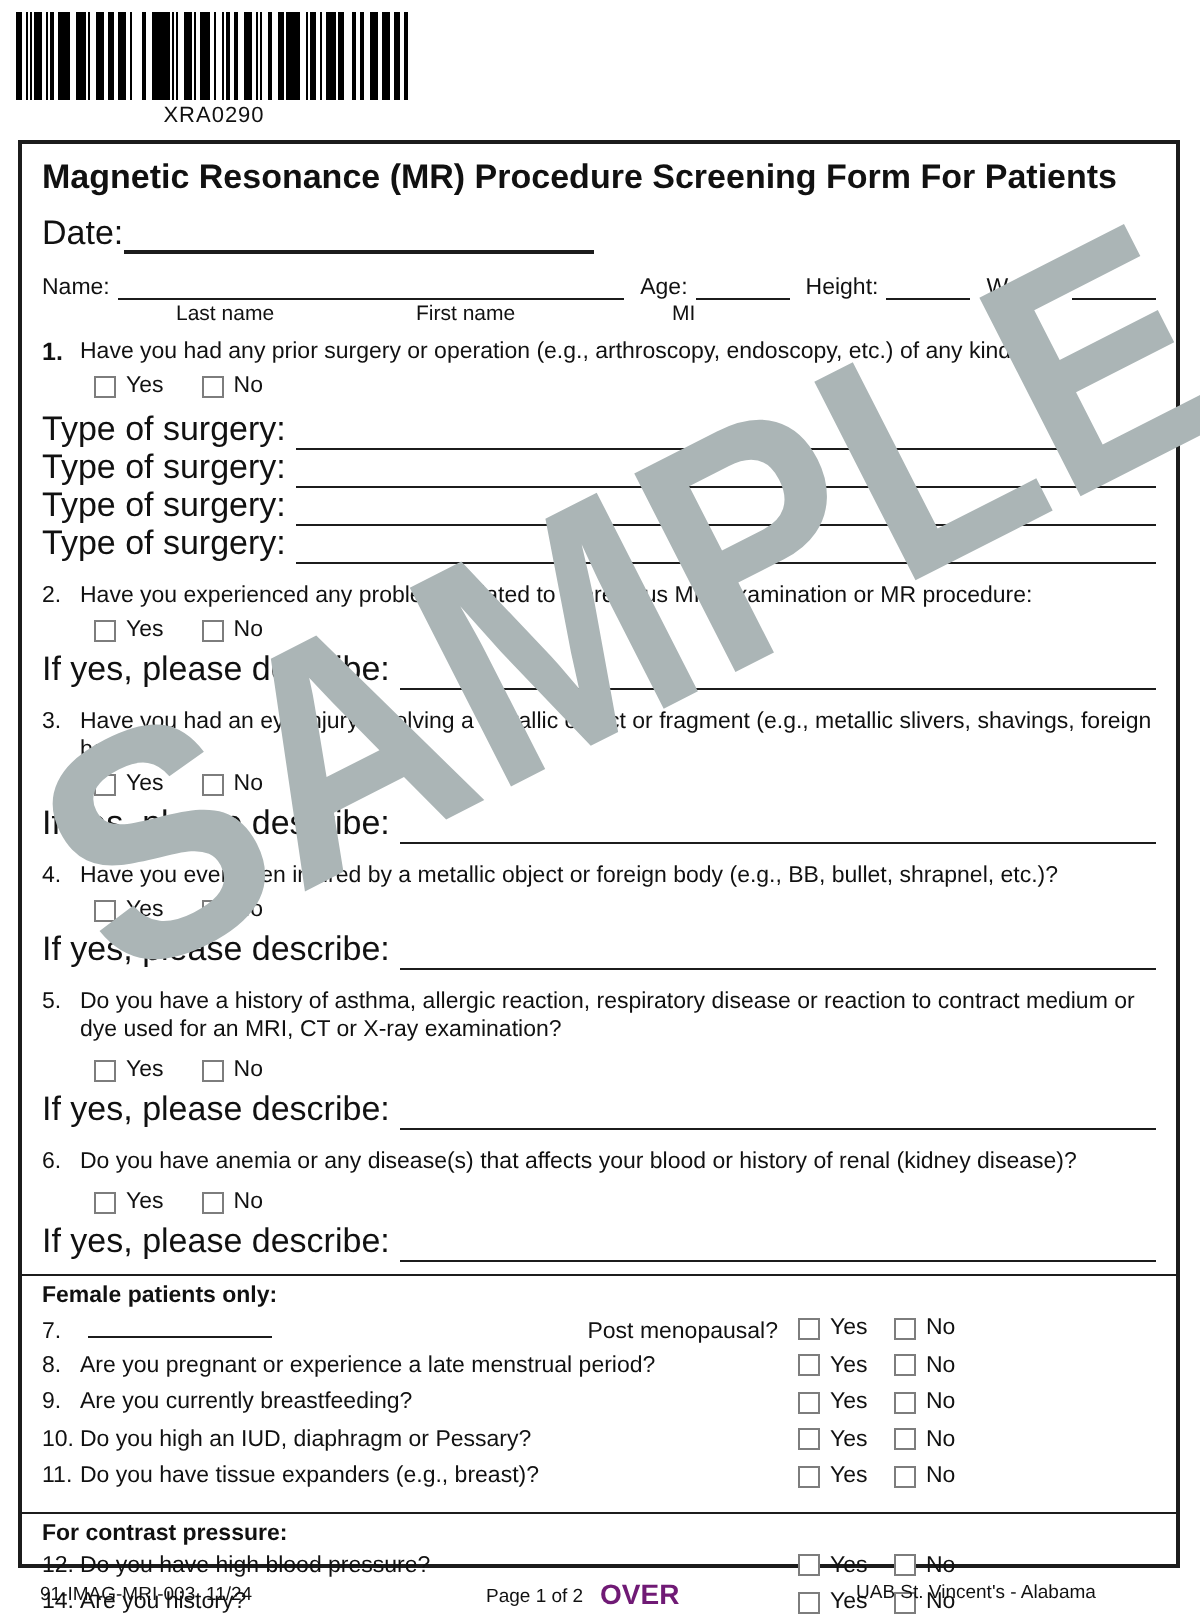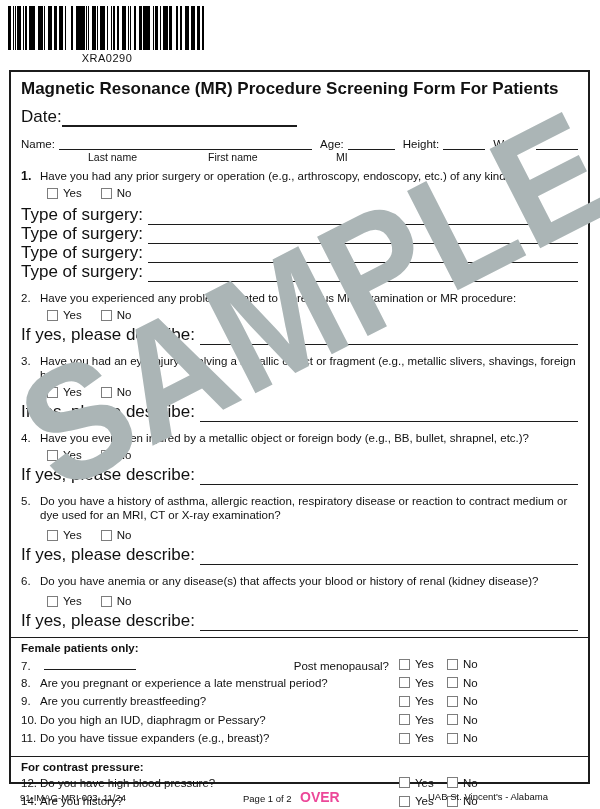--- a/index.html
+++ b/index.html
@@ -62,21 +62,21 @@
   .watermark{position:absolute;left:-35px;top:213px;width:700px;height:175px;line-height:175px;
     text-align:center;font-size:150px;font-weight:bold;color:#abb5b6;letter-spacing:1px;
     transform:rotate(-27deg) scale(1.0,1.08);z-index:9;pointer-events:none;user-select:none;}
 
   
   .footer{position:absolute;left:0;top:789px;width:600px;font-size:9.5px;}
   .footer span{position:absolute;white-space:nowrap;}
   .f-num{left:20px;top:3px;}
   .f-rev{left:103px;top:3px;}
   .f-page{left:243px;top:4px;}
-  .f-over{left:300px;top:0;color:#ec4899;font-weight:bold;font-size:14px;}
+  .f-over{left:300px;top:0;color:#701a75;font-weight:bold;font-size:14px;}
   .f-org{left:428px;top:2px;}
 </style>
 </head>
 <body>
 
 <div class="page">
 
   <div class="barcode"></div>
   <div class="barcode-label">XRA0290</div>
 

